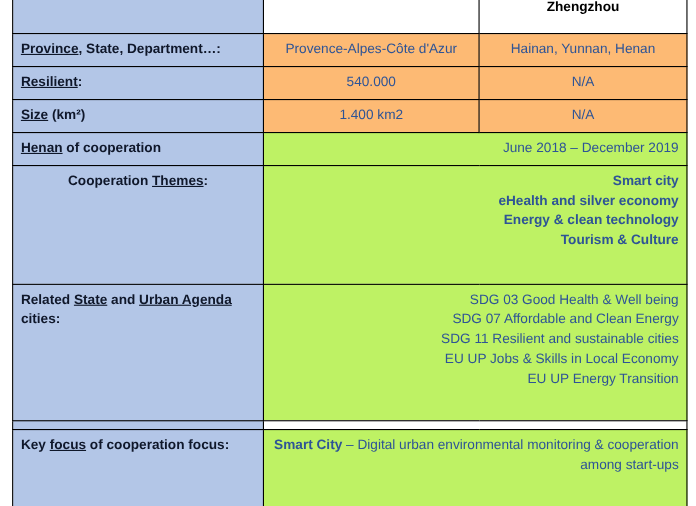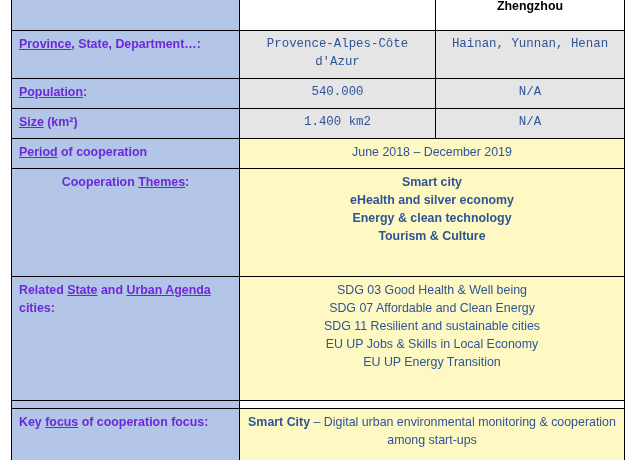--- a/index.html
+++ b/index.html
@@ -41,35 +41,34 @@
   }
 
   
   col.c-label { width: 228px; }
   col.c-left  { width: 196px; }
   col.c-right { width: 189px; }
 
   
   .label-cell {
     background: #b3c6e7;
-    color: #6d28d9;
+    color: #0f172a;
     font-weight: bold;
   }
 
   .value-cell {
-    background: #e5e5e5;
+    background: #fdba74;
     color: #2e5496;
     text-align: center;
-    font-family: Liberation Mono, monospace;
   }
 
   .value-cell-left {
-    background: #fef9c3;
+    background: #bef264;
     color: #2e5496;
-    text-align: center;
+    text-align: right;
   }
 
   .value-cell-left.bold-list {
     font-weight: bold;
   }
 
   
   .header-value {
     color: #000000;
     font-weight: bold;
@@ -120,37 +119,37 @@
         <td class="label-cell">
           <span class="u">Province</span><span>, State, Department…:</span>
         </td>
         <td class="value-cell">Provence-Alpes-Côte d'Azur</td>
         <td class="value-cell">Hainan, Yunnan, Henan</td>
       </tr>
 
 
       <tr>
         <td class="label-cell">
-          <span class="u">Population</span><span>:</span>
+          <span class="u">Resilient</span><span>:</span>
         </td>
         <td class="value-cell">540.000</td>
         <td class="value-cell">N/A</td>
       </tr>
 
       <tr>
         <td class="label-cell">
           <span class="u">Size</span><span> (km²)</span>
         </td>
         <td class="value-cell">1.400 km2</td>
         <td class="value-cell">N/A</td>
       </tr>
 
       <tr>
         <td class="label-cell">
-          <span class="u">Period</span><span> of cooperation</span>
+          <span class="u">Henan</span><span> of cooperation</span>
         </td>
         <td class="value-cell-left" colspan="2">June 2018 – December 2019</td>
       </tr>
 
       <tr>
         <td class="label-cell tall">
           <span>Cooperation </span><span class="u">Themes</span><span>:</span>
         </td>
         <td class="value-cell-left bold-list" colspan="2">
           <span class="line">Smart city</span>

